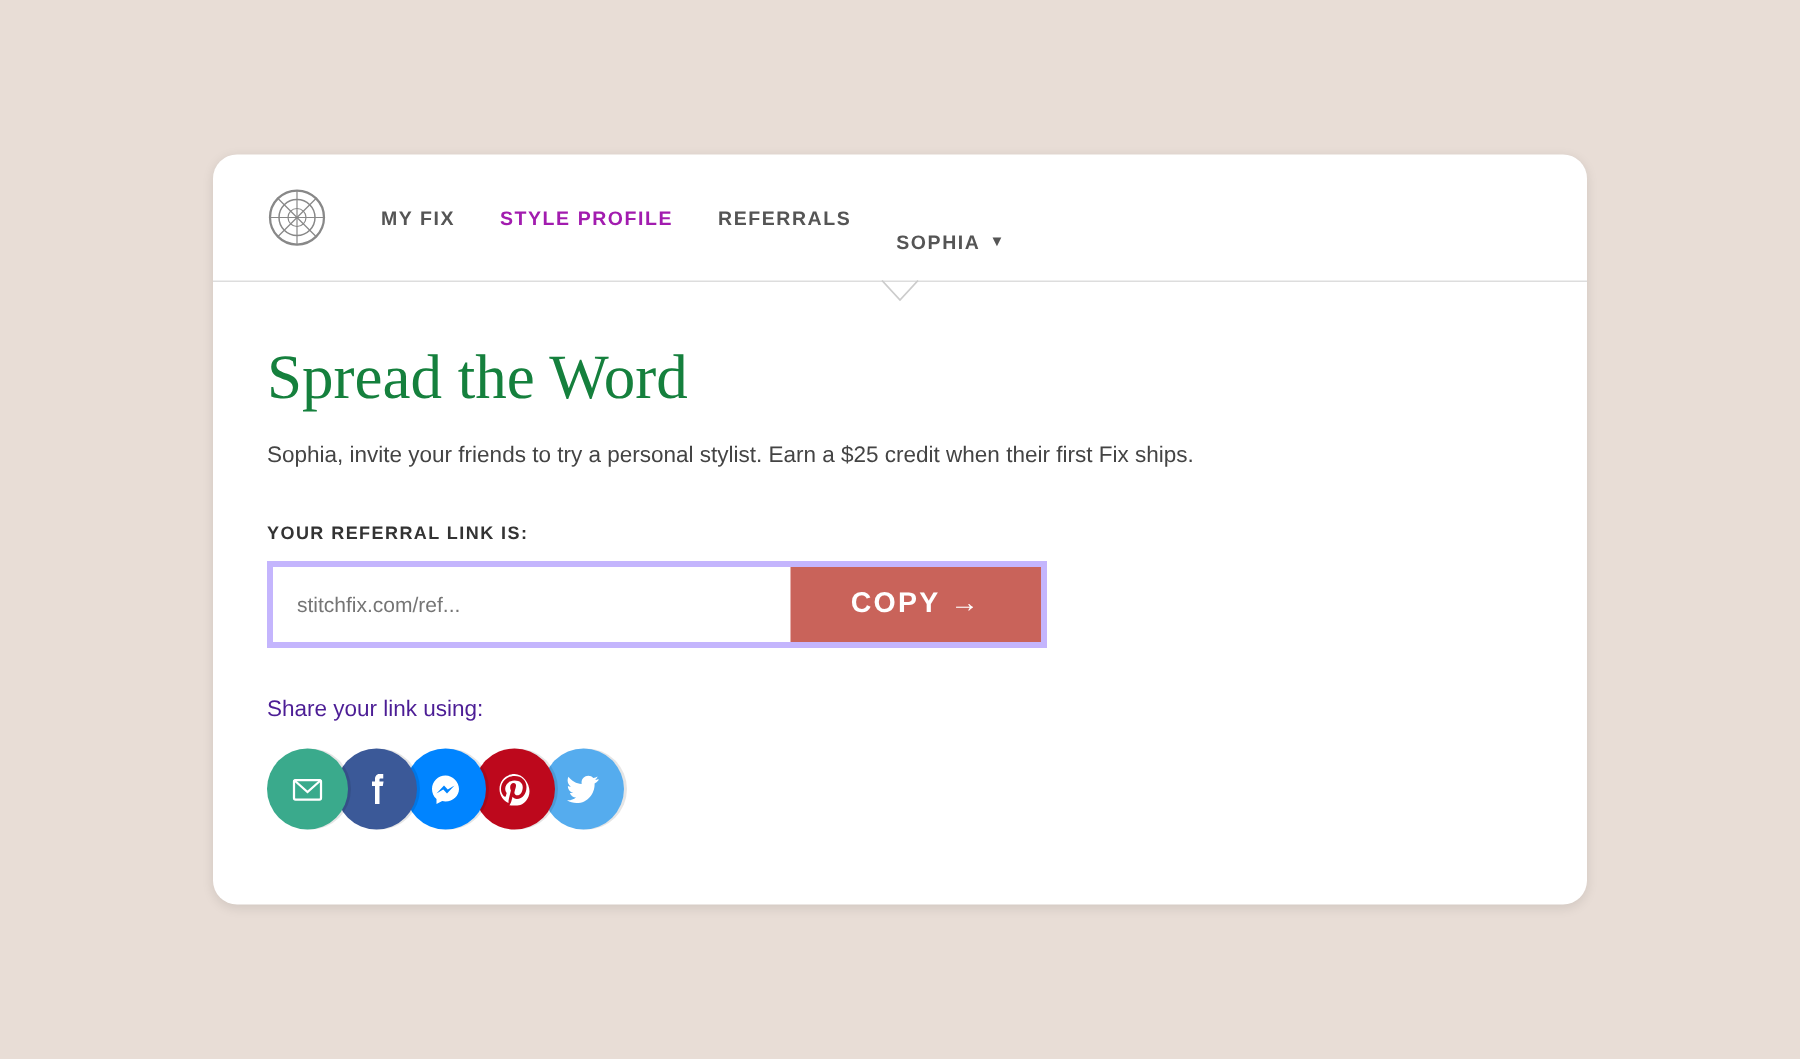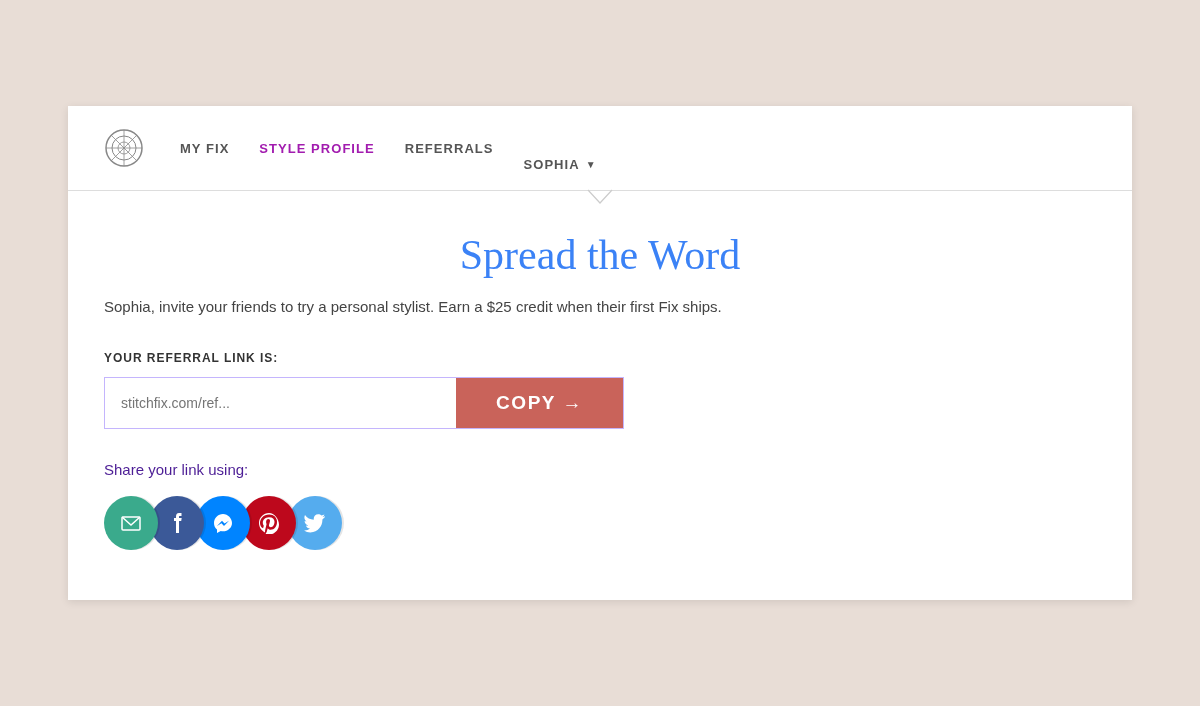--- a/index.html
+++ b/index.html
@@ -8,22 +8,22 @@
       background-color: #e8ddd6;
       display: flex;
       align-items: center;
       justify-content: center;
       min-height: 100vh;
       font-family: Georgia, 'Times New Roman', serif;
     }
 
     .card {
       background: #ffffff;
-      border-radius: 0;
-      width: 1064px;
+      border-radius: 16px;
+      width: 916px;
       max-width: 95vw;
       box-shadow: 0 2px 8px rgba(0,0,0,0.1);
       overflow: hidden;
     }
 
     
     .nav {
       display: flex;
       align-items: center;
       padding: 18px 36px;
@@ -88,23 +88,22 @@
 
     
     .content {
       padding: 40px 36px 50px 36px;
     }
 
     .page-title {
       font-family: Georgia, serif;
       font-size: 42px;
       font-weight: normal;
-      color: #3b82f6;
+      color: #15803d;
       margin-bottom: 16px;
-      text-align: center;
     }
 
     .subtitle {
       font-family: Arial, Helvetica, sans-serif;
       font-size: 15px;
       color: #444;
       line-height: 1.6;
       max-width: 680px;
       margin-bottom: 32px;
     }
@@ -116,21 +115,21 @@
       letter-spacing: 0.08em;
       color: #333;
       margin-bottom: 12px;
     }
 
     .referral-input-row {
       display: flex;
       align-items: stretch;
       max-width: 520px;
       margin-bottom: 32px;
-      border: 1px solid #c4b5fd;
+      border: 4px solid #c4b5fd;
     }
 
     .referral-input {
       flex: 1;
       padding: 14px 16px;
       font-family: Arial, Helvetica, sans-serif;
       font-size: 14px;
       color: #888;
       border: none;
       outline: none;

